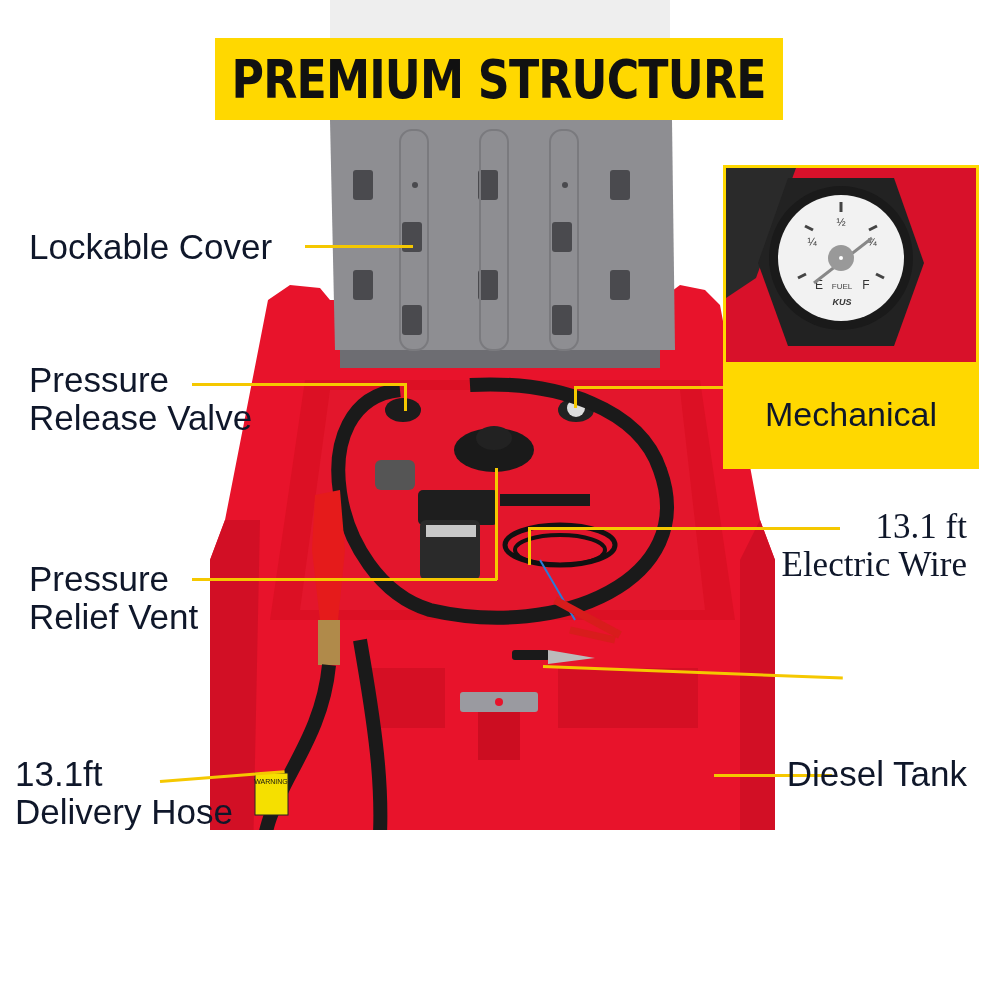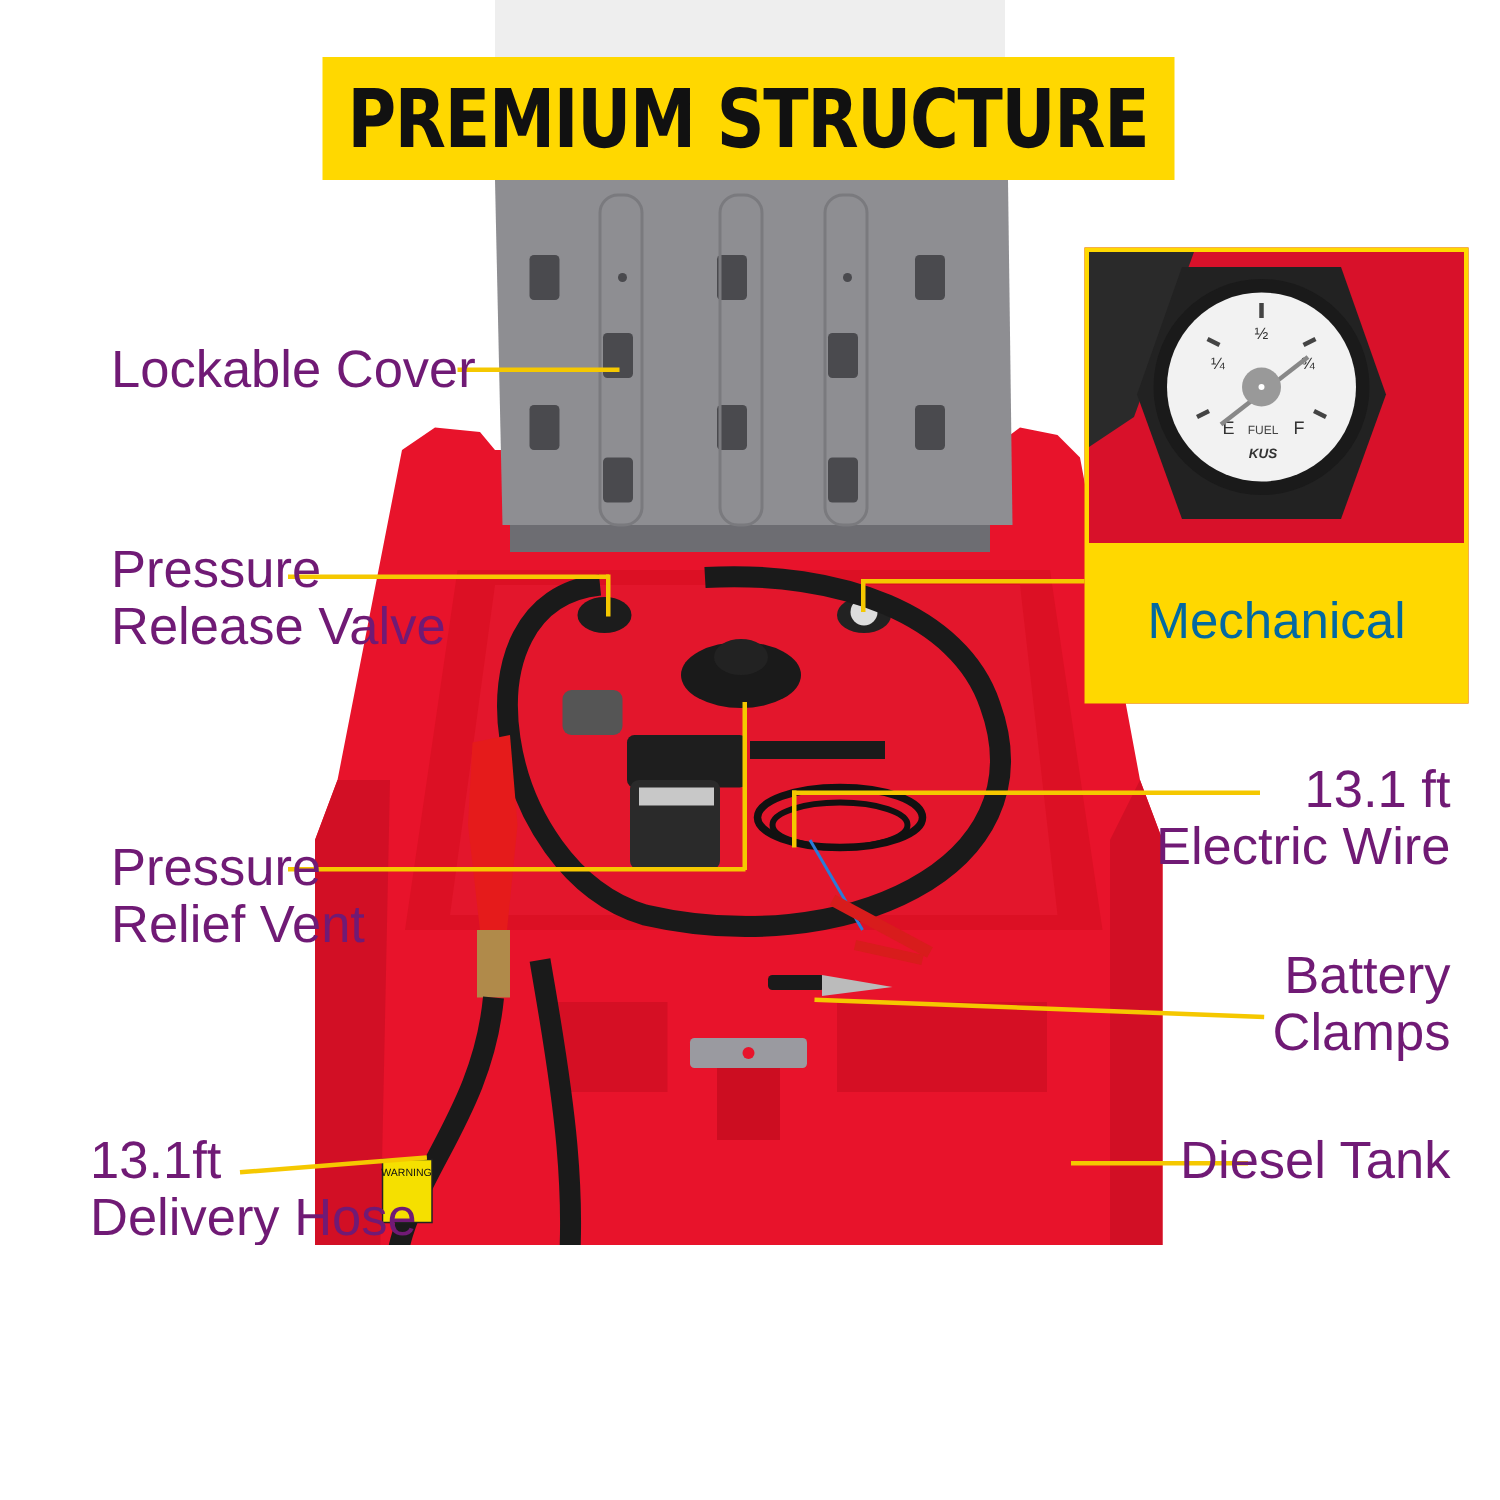--- a/index.html
+++ b/index.html
@@ -1,25 +1,25 @@
 <!DOCTYPE html>
 <html><head>
 <meta charset="utf-8">
 <style>
   html,body{margin:0;padding:0;background:#fff;}
   .canvas{position:relative;width:1000px;height:830px;overflow:hidden;background:#fff;font-family:"Liberation Sans",sans-serif;}
   .title-banner{position:absolute;left:215px;top:38px;width:568px;height:82px;background:#ffd800;display:flex;align-items:center;justify-content:center;z-index:5;}
   .title-text{font-family:"DejaVu Sans",sans-serif;font-weight:bold;font-size:54px;letter-spacing:-1px;color:#111;transform:scaleX(0.82);white-space:nowrap;}
-  .label{position:absolute;color:#701a75;font-size:35px;line-height:38px;z-index:6;margin-left:45px;}
+  .label{position:absolute;color:#0f172a;font-size:35px;line-height:38px;z-index:6;}
   .label.right{text-align:right;}
   .leader{position:absolute;background:#f5c800;z-index:4;}
   svg.tank{position:absolute;left:0;top:0;z-index:1;}
   .gauge-box{position:absolute;left:723px;top:165px;width:250px;height:298px;border:3px solid #ffd800;background:#d8112a;z-index:5;overflow:hidden;}
   .gauge-caption{position:absolute;left:0;bottom:0;width:100%;height:104px;background:#ffd800;display:flex;flex-direction:column;align-items:center;justify-content:center;}
-  .gauge-caption span{font-size:34px;line-height:37px;color:#0369a1;}
+  .gauge-caption span{font-size:34px;line-height:37px;color:#0f172a;}
 </style>
 </head>
 <body>
 
 <div class="canvas">
 
   <svg class="tank" width="1000" height="1000" viewBox="0 0 1000 1000">
 
     <rect x="330" y="0" width="340" height="40" fill="#eeeeee"></rect>
 
@@ -120,27 +120,23 @@
   </div>
   <div class="label" style="left:29px;top:560px;">
     <div>Pressure</div>
     <div>Relief Vent</div>
   </div>
   <div class="label" style="left:15px;top:755px;">
     <div>13.1ft</div>
     <div>Delivery Hose</div>
   </div>
 
-  <div class="label right" style="right:33px;top:508px;">
+  <div class="label right" style="right:33px;top:508px;font-family:Liberation Serif, serif;">
     <div>13.1 ft</div>
     <div>Electric Wire</div>
-  </div>
-  <div class="label right" style="right:33px;top:632px;">
-    <div>Battery</div>
-    <div>Clamps</div>
   </div>
   <div class="label right" style="right:33px;top:755px;">
     <div>Diesel Tank</div>
   </div>
 
   <div class="gauge-box">
     <svg width="250" height="194" viewBox="0 0 250 194">
       <rect x="0" y="0" width="250" height="194" fill="#d8112a"></rect>
       <path d="M0 0 L70 0 L30 110 L0 130 Z" fill="#2a2a2a"></path>
       <polygon points="62,10 168,10 198,95 168,178 62,178 32,95" fill="#222"></polygon>

